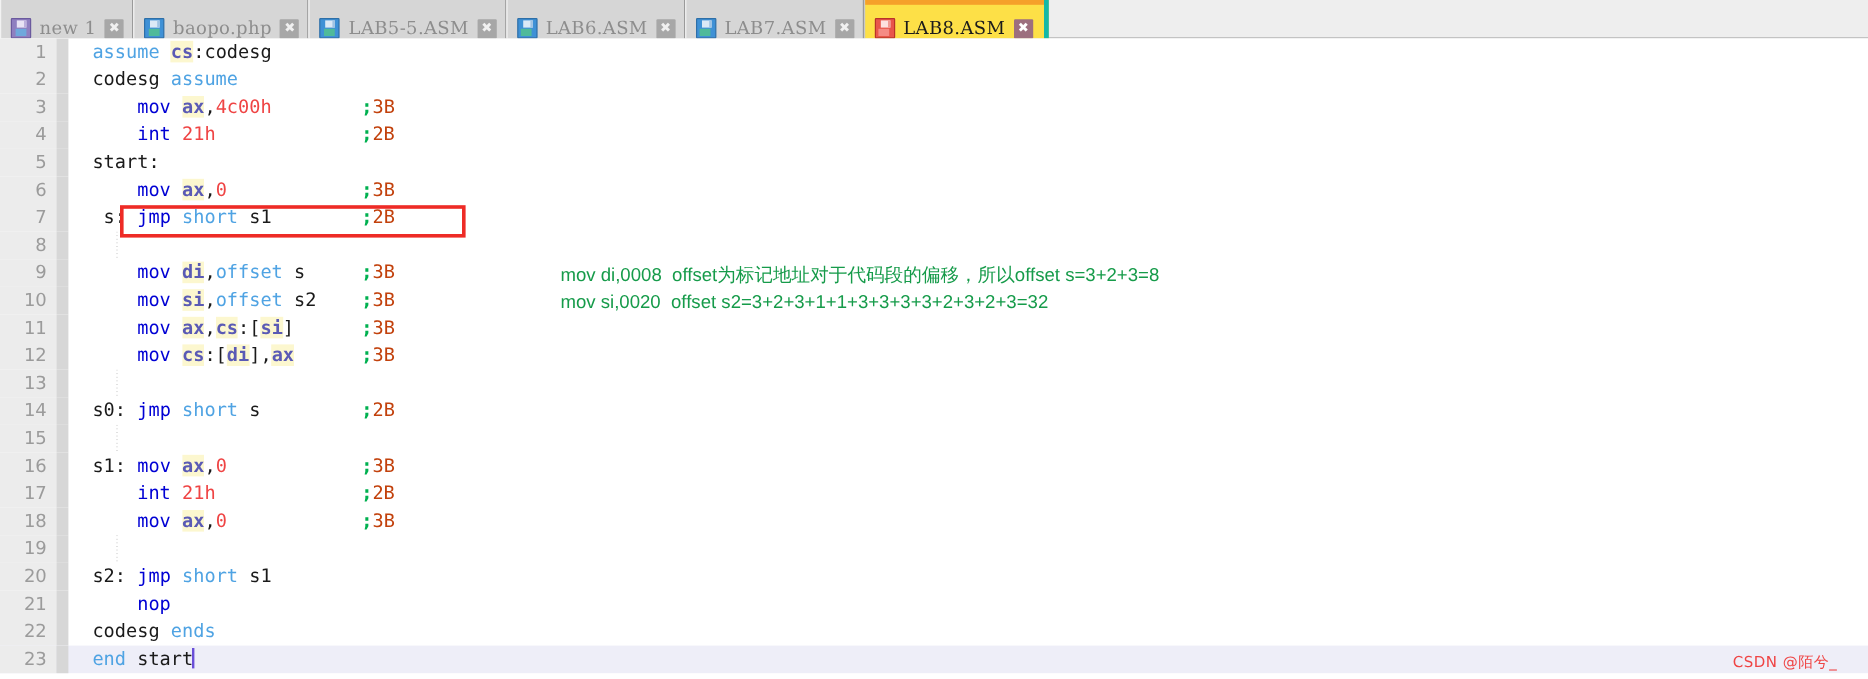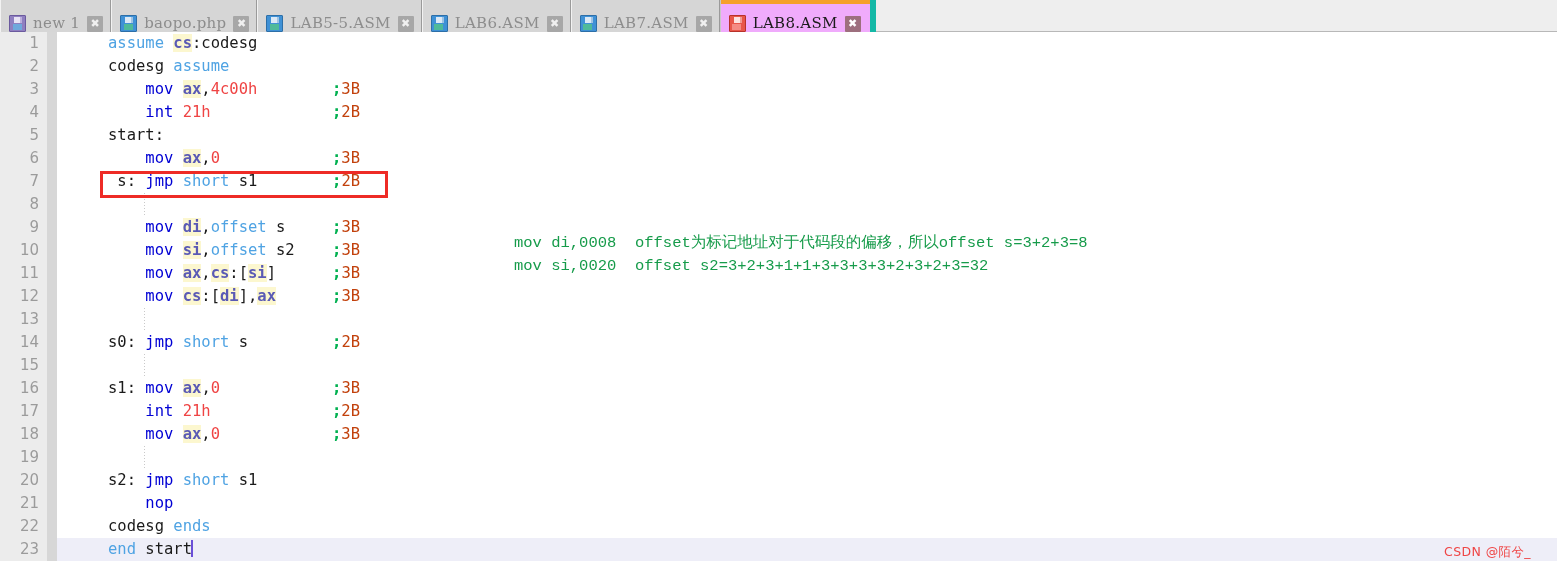--- a/index.html
+++ b/index.html
@@ -34,23 +34,23 @@
     background: #d6d6d6;
     border-right: 1px solid #9a9a9a;
     border-left: 1px solid #f2f2f2;
     box-sizing: border-box;
     position: relative;
     cursor: default;
     height: 32px;
     flex: none;
   }
   .tab.active {
-    background: #f0abfc;
+    background: #fde047;
     border-left: 1px solid #c8c8c8;
-    border-right: 6px solid #14b8a6;
+    border-right: 4px solid #14b8a6;
     padding-right: 9px;
   }
   .tab.active::before {
     content: "";
     position: absolute;
     left: 0; right: 0; top: 0;
     height: 4px;
     background: #f5a02a;
   }
   .tab-label {
@@ -155,25 +155,24 @@
     min-width: 10px;
     background: #d7d7d7;
     height: 23px;
   }
   .code-text {
     flex: 1;
     font-family: "DejaVu Sans Mono", "Liberation Mono", monospace;
     font-size: 15.5px;
     line-height: 23px;
     color: #1a1a1a;
-    padding-left: 4px;
+    padding-left: 20px;
     position: relative;
     height: 23px;
     box-sizing: border-box;
-    margin-left: 47px;
   }
 
   
   .indent-guide {
     position: absolute;
     left: 40px;
     top: 0;
     bottom: 0;
     width: 1px;
     background-image: linear-gradient(to bottom, #c9c9c9 1px, transparent 1px);
@@ -185,22 +184,22 @@
   .kw2     { color: #4fa3e3; }                                  
   .reg     { color: #5a5ab5; font-weight: bold; background: #fcf7cf; }
   .num     { color: #ef4444; }
   .cmt-sem { color: #00b050; font-weight: bold; }
   .cmt     { color: #c2410c; }
   .plain   { color: #1a1a1a; }
 
   .annotation {
     position: absolute;
     left: 410px;
-    top: 16px;
-    font-family: Liberation Mono, monospace;
+    top: 2px;
+    font-family: Liberation Sans, sans-serif;
     font-size: 15.5px;
     line-height: 23px;
     color: #169b4a;
     white-space: pre;
   }
 
   
   #red-box {
     position: absolute;
     left: 100px;

